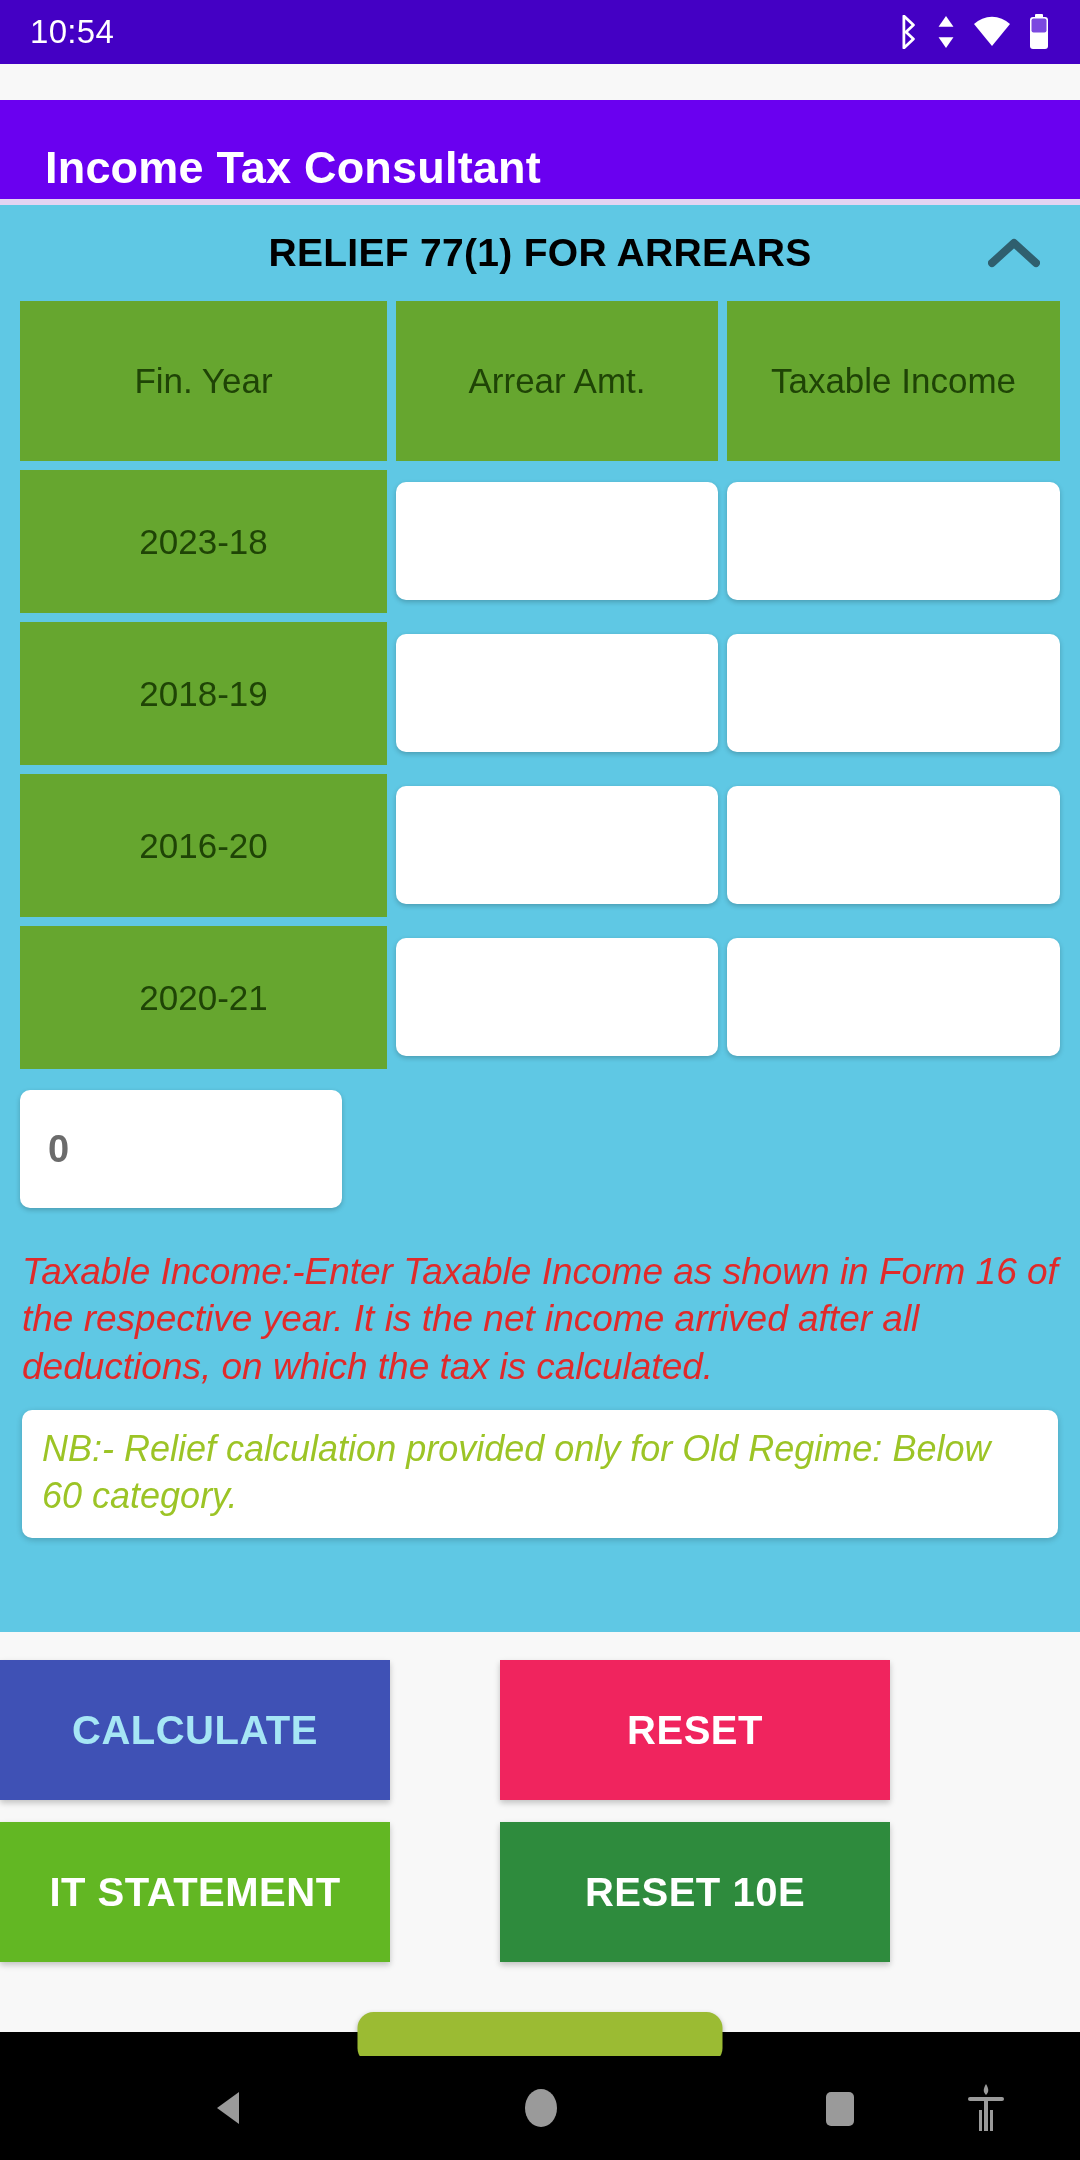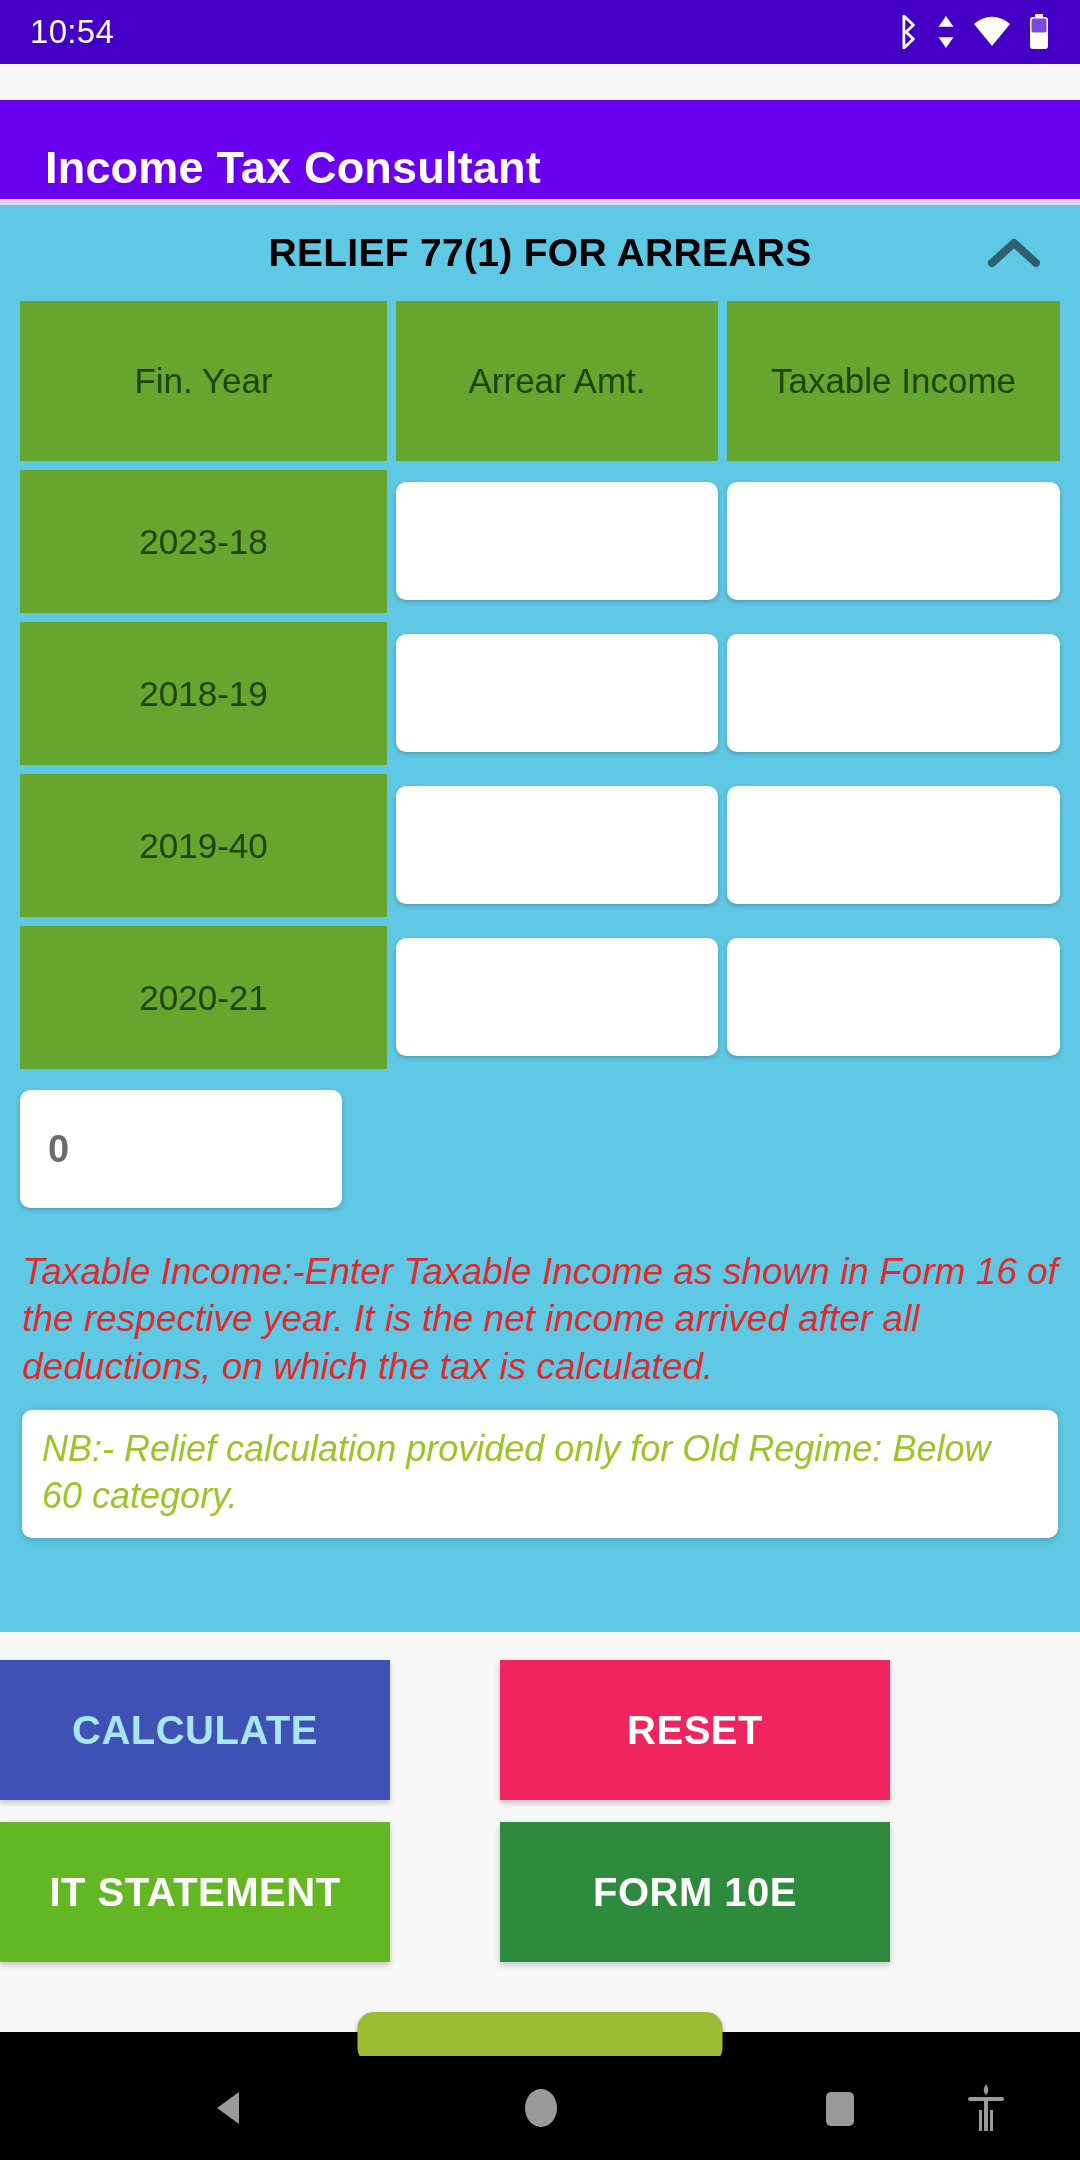--- a/index.html
+++ b/index.html
@@ -225,21 +225,21 @@
         <div class="cell c2">
           <div class="input-box"></div>
         </div>
         <div class="cell c3">
           <div class="input-box"></div>
         </div>
       </div>
 
       <div class="row">
         <div class="cell">
-          <div class="green-cell">2019-40</div>
+          <div class="green-cell">2016-20</div>
         </div>
         <div class="cell c2">
           <div class="input-box"></div>
         </div>
         <div class="cell c3">
           <div class="input-box"></div>
         </div>
       </div>
 
       <div class="row">
@@ -271,21 +271,21 @@
     </div>
   </div>
 
   <div class="buttons">
     <div class="btn-row">
       <div class="btn btn-calculate">CALCULATE</div>
       <div class="btn btn-reset">RESET</div>
     </div>
     <div class="btn-row second">
       <div class="btn btn-statement">IT STATEMENT</div>
-      <div class="btn btn-form10e">FORM 10E</div>
+      <div class="btn btn-form10e">RESET 10E</div>
     </div>
   </div>
 
   <div class="partial-btn"></div>
 
   <div class="navbar">
     <div class="nav-item nav-back">
       <svg width="52" height="52" viewBox="0 0 52 52">
           <polygon points="34,10 34,42 12,26" fill="#9A9A9A"></polygon>
         </svg>

